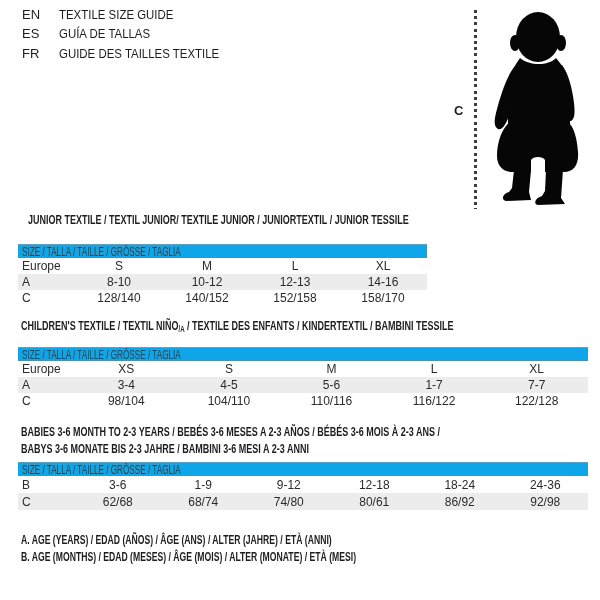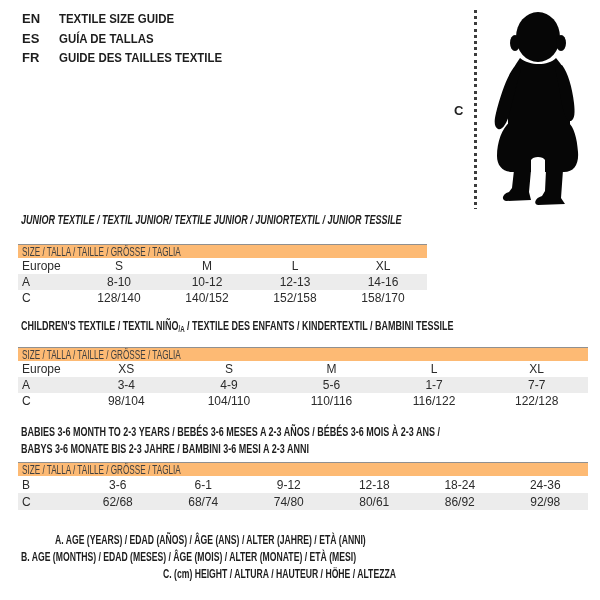--- a/index.html
+++ b/index.html
@@ -13,54 +13,54 @@
   }
   .abs { position: absolute; }
 
   
   .cond { display: inline-block; transform: scaleX(0.88); transform-origin: 0 50%; white-space: nowrap; }
   .condT { display: inline-block; transform: scaleX(0.72); transform-origin: 0 50%; white-space: nowrap; }
   .condB { display: inline-block; transform: scaleX(0.68); transform-origin: 0 50%; white-space: nowrap; }
 
   
   .lang-list { left: 22px; top: 7px; }
-  .lang-row { display: flex; height: 19.4px; align-items: flex-end; font-size: 13px; font-weight: bold; }
+  .lang-row { display: flex; height: 19.4px; align-items: flex-start; font-size: 13px; font-weight: normal; }
   .lang-code { width: 37px; flex: 0 0 37px; }
 
   
   .figure { left: 450px; top: 8px; width: 145px; height: 204px; }
   .measure-label { position: absolute; left: 4px; top: 95px; font-size: 13px; font-weight: bold; color: #222; }
   .dotted-line {
     position: absolute; left: 24px; top: 2px; width: 2.5px; height: 199px;
     background: repeating-linear-gradient(to bottom, #3c3c3c 0 3px, transparent 3px 6.2px);
   }
   .baby-svg { position: absolute; left: 36px; top: 2px; }
 
   
   .sec-title { font-size: 12.5px; font-weight: bold; line-height: 17px; white-space: nowrap; }
   .sub-a { font-size: 8.5px; vertical-align: -2px; }
 
   
   .sizetable { box-sizing: border-box; }
   .size-bar {
-    background: #fdba74;
+    background: #0ea5e9;
     border-top: 1px solid #909090;
     height: 14px; box-sizing: border-box;
     display: flex; align-items: center;
     padding-left: 4px;
     font-size: 12px; color: #404040;
   }
   .trow { display: flex; height: 16px; align-items: center; font-size: 12px; color: #2b2b2b; }
   .trow-tall { height: 17px; }
   .trow.alt { background: #ececec; }
   .tlabel { flex: 0 0 57px; width: 57px; padding-left: 4px; box-sizing: border-box; }
   .tcell { flex: 1 1 0; text-align: center; }
 
   
-  .legend { left: 21px; top: 533px; font-size: 12px; font-weight: bold; text-align: right; }
+  .legend { left: 21px; top: 533px; font-size: 12px; font-weight: bold; }
   .legend-line { height: 17.2px; }
 </style>
 </head>
 <body>
 
 <div class="abs lang-list">
   <div class="lang-row">
     <span class="lang-code">EN</span>
     <span class="cond">TEXTILE SIZE GUIDE</span>
   </div>
@@ -83,21 +83,21 @@
     <ellipse cx="75" cy="33" rx="5" ry="8"></ellipse>
     <path d="M34,48 C44,56 62,56 70,48 L74,53 C81,62 84,76 84,96 L84,120 L22,120 L22,96 C22,73 26,59 32,51 Z"></path>
     <path d="M30,55 C22,63 15,83 10,103 C8,111 8,117 12,119 C16,121 21,113 23,105 C27,90 31,72 35,60 Z"></path>
     <path d="M76,55 C82,63 86,77 88,93 C89,102 89,109 85,111 C81,112 78,104 76,95 C74,82 71,66 69,58 Z"></path>
     <path d="M24,112 C16,118 11,132 11,146 C11,156 17,162 27,162 L45,162 L45,150 C47,146 57,146 59,150 L59,162 L78,162 C88,162 93,154 92,142 C91,128 88,117 82,112 Z"></path>
     <path d="M28,160 L45,160 L43,182 L45,190 L20,191 C15,190 16,184 23,182 L26,178 Z"></path>
     <path d="M60,160 L77,160 L75,188 L79,194 L52,195 C47,194 49,188 56,186 L59,181 Z"></path>
   </svg>
 </div>
 
-<div class="abs sec-title" style="left:21px; top:212px;font-style:italic;">
+<div class="abs sec-title" style="left:28px; top:212px;">
   <span class="condT">JUNIOR TEXTILE / TEXTIL JUNIOR/ TEXTILE JUNIOR / JUNIORTEXTIL / JUNIOR TESSILE</span>
 </div>
 <div class="abs sizetable" style="left:18px; top:244px; width:409px;">
   <div class="size-bar">
     <span class="condB">SIZE / TALLA / TAILLE / GRÖSSE / TAGLIA</span>
   </div>
   <div class="trow">
     <span class="tlabel">Europe</span>
     <span class="tcell">S</span>
     <span class="tcell">M</span>
@@ -131,21 +131,21 @@
     <span class="tlabel">Europe</span>
     <span class="tcell">XS</span>
     <span class="tcell">S</span>
     <span class="tcell">M</span>
     <span class="tcell">L</span>
     <span class="tcell">XL</span>
   </div>
   <div class="trow alt">
     <span class="tlabel">A</span>
     <span class="tcell">3-4</span>
-    <span class="tcell">4-9</span>
+    <span class="tcell">4-5</span>
     <span class="tcell">5-6</span>
     <span class="tcell">1-7</span>
     <span class="tcell">7-7</span>
   </div>
   <div class="trow">
     <span class="tlabel">C</span>
     <span class="tcell">98/104</span>
     <span class="tcell">104/110</span>
     <span class="tcell">110/116</span>
     <span class="tcell">116/122</span>
@@ -157,21 +157,21 @@
   <div><span class="condT">BABIES 3-6 MONTH TO 2-3 YEARS / BEBÉS 3-6 MESES A 2-3 AÑOS / BÉBÉS 3-6 MOIS À 2-3 ANS /</span></div>
   <div><span class="condT">BABYS 3-6 MONATE BIS 2-3 JAHRE / BAMBINI 3-6 MESI A 2-3 ANNI</span></div>
 </div>
 <div class="abs sizetable" style="left:18px; top:462px; width:570px;">
   <div class="size-bar">
     <span class="condB">SIZE / TALLA / TAILLE / GRÖSSE / TAGLIA</span>
   </div>
   <div class="trow trow-tall">
     <span class="tlabel">B</span>
     <span class="tcell">3-6</span>
-    <span class="tcell">6-1</span>
+    <span class="tcell">1-9</span>
     <span class="tcell">9-12</span>
     <span class="tcell">12-18</span>
     <span class="tcell">18-24</span>
     <span class="tcell">24-36</span>
   </div>
   <div class="trow trow-tall alt">
     <span class="tlabel">C</span>
     <span class="tcell">62/68</span>
     <span class="tcell">68/74</span>
     <span class="tcell">74/80</span>
@@ -181,16 +181,13 @@
   </div>
 </div>
 
 <div class="abs legend">
   <div class="legend-line">
     <span class="condT">A. AGE (YEARS) / EDAD (AÑOS) / ÂGE (ANS) / ALTER (JAHRE) / ETÀ (ANNI)</span>
   </div>
   <div class="legend-line">
     <span class="condT">B. AGE (MONTHS) / EDAD (MESES) / ÂGE (MOIS) / ALTER (MONATE) / ETÀ (MESI)</span>
   </div>
-  <div class="legend-line">
-    <span class="condT">C. (cm) HEIGHT / ALTURA / HAUTEUR / HÖHE / ALTEZZA</span>
-  </div>
 </div>
 
 </body></html>

